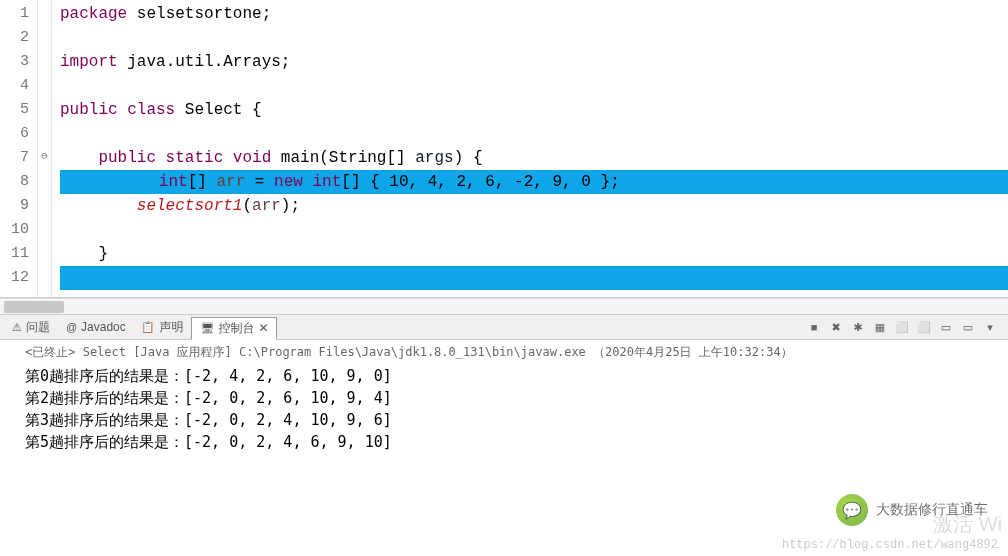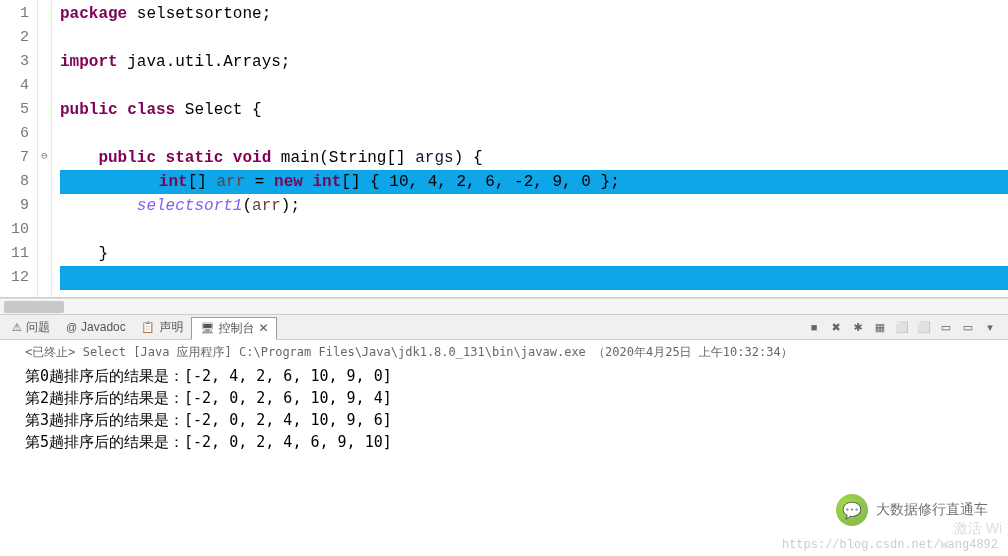--- a/index.html
+++ b/index.html
@@ -41,24 +41,24 @@
 .annot span { display:block; height:24px; text-align:center; }
 .code {
   flex: 1;
   padding: 2px 0 0 8px;
   font-size: 16px;
   line-height: 24px;
   white-space: pre;
 }
 .code .line { height: 24px; }
 .code .line.hl { background: #0ea5e9; padding-left: 22px; }
-.kw { color: #7f0055; font-weight: bold; }
+.kw { color: #7f0055; font-weight: normal; }
 .ident { color: #000; font-family: Liberation Mono, monospace; }
 .var { color: #6a3e3e; }
-.call { font-style: italic; color: #8b5cf6; }
+.call { font-style: italic; color: #b91c1c; }
 .param-name { color: #0f172a; text-align: right; }
 
 .tabs-bar {
   display: flex;
   align-items: center;
   background: #f0f0f0;
   border-top: 1px solid #ccc;
   border-bottom: 1px solid #ccc;
   height: 26px;
   font-family: "Microsoft YaHei", sans-serif;
@@ -138,21 +138,21 @@
   right: 10px;
   bottom: 4px;
   font-size: 12px;
   color: #ccc;
   font-family: Liberation Mono, monospace;
 }
 .activate {
   position: absolute;
   right: 6px;
   bottom: 18px;
-  font-size: 14px;
+  font-size: 20px;
   color: #ddd;
   font-family: "Microsoft YaHei", sans-serif;
 }
 .scroll-h {
   height: 16px;
   background: #f4f4f4;
   border-top: 1px solid #ddd;
   position: relative;
 }
 .scroll-h .thumb {

